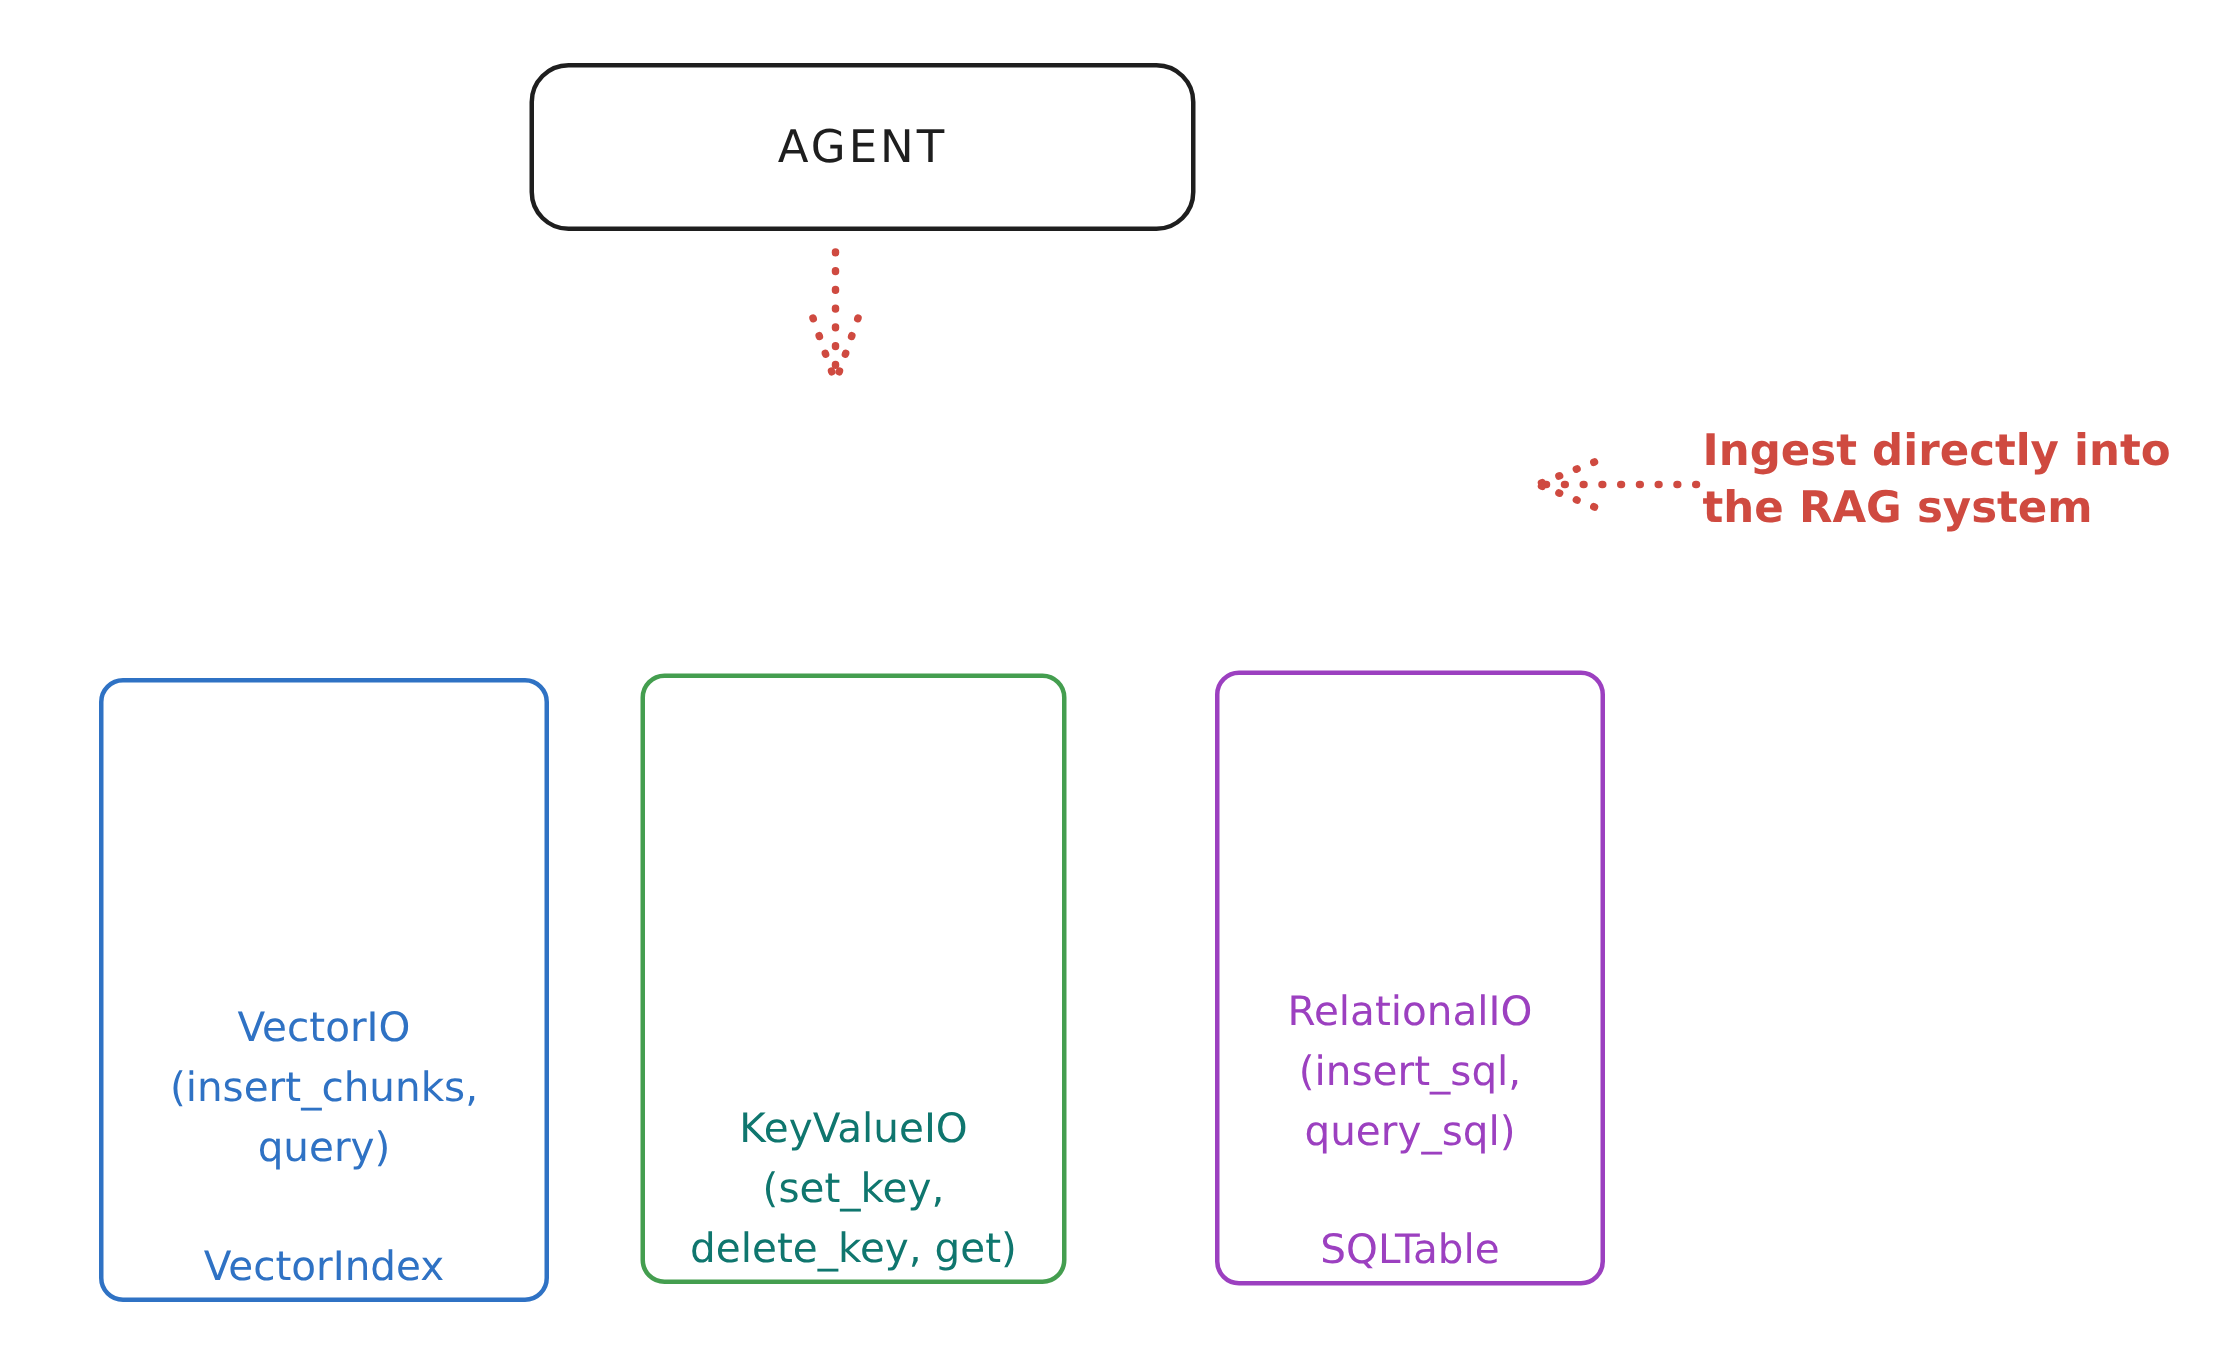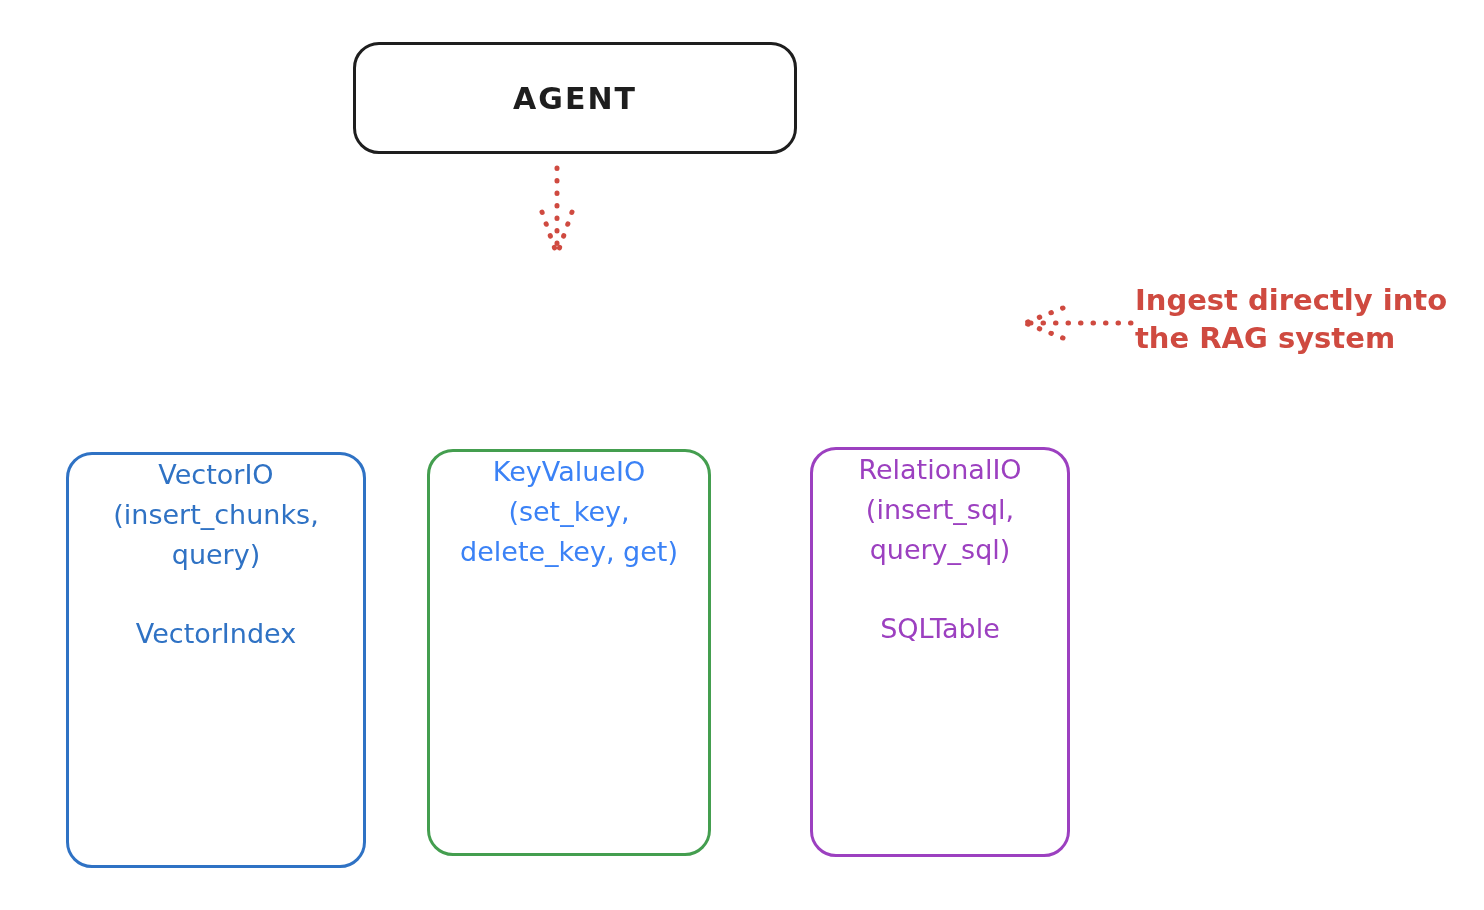--- a/index.html
+++ b/index.html
@@ -16,43 +16,43 @@
     background:#ffffff;
     border:3.5px solid #1e1e1e;
     border-radius:26px;
     display:flex;align-items:center;justify-content:center;
     box-sizing:border-box;
   }
   .agent-box{left:353px;top:42px;width:444px;height:112px;}
   .rag-box{left:156px;top:271px;width:828px;height:123px;}
   .box-label{
     color:#1e1e1e;
-    font-size:30px;font-weight:700;
+    font-size:30px;font-weight:400;
     letter-spacing:2px;
   }
   .rag-box .box-label{letter-spacing:1px;font-weight:500;}
 
   .io-box{
     position:absolute;
     background:#ffffff;
-    border-radius:26px;
+    border-radius:16px;
     box-sizing:border-box;
-    display:flex;align-items:flex-start;justify-content:center;
+    display:flex;align-items:flex-end;justify-content:center;
   }
   .io-box.vector{left:66px;top:452px;width:300px;height:416px;border:3px solid #2f72c4;}
   .io-box.keyvalue{left:427px;top:449px;width:284px;height:407px;border:3px solid #449e4f;}
   .io-box.relational{left:784px;top:447px;width:260px;height:410px;border:3px solid #9c40c0;margin-left:26px;}
 
   .io-text{
     display:flex;flex-direction:column;align-items:center;
     text-align:center;
     font-size:27px;line-height:40px;font-weight:500;
   }
   .io-box.vector .io-text{color:#2f72c4;}
-  .io-box.keyvalue .io-text{color:#3b82f6;}
+  .io-box.keyvalue .io-text{color:#0f766e;}
   .io-box.relational .io-text{color:#9c40c0;}
   .index-label{margin-top:39px;}
 
   
   .arrow-svg{position:absolute;}
   .arrow-down{left:535px;top:162px;width:44px;height:100px;}
   .arrow-left{left:1015px;top:301px;width:122px;height:44px;}
   .arrow-svg line{
     stroke:#cf4a40;stroke-width:5;stroke-linecap:round;
     stroke-dasharray:0.5 12;

